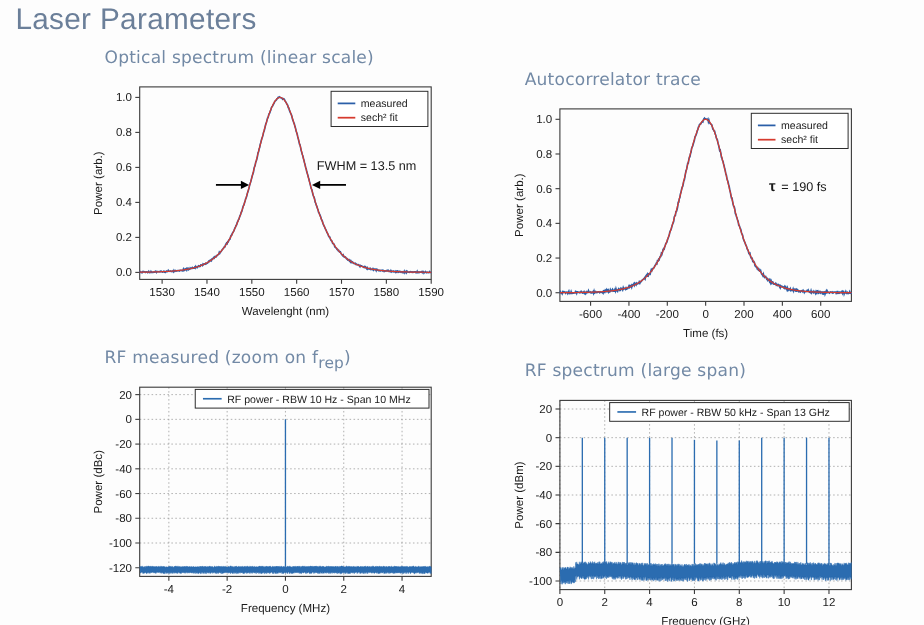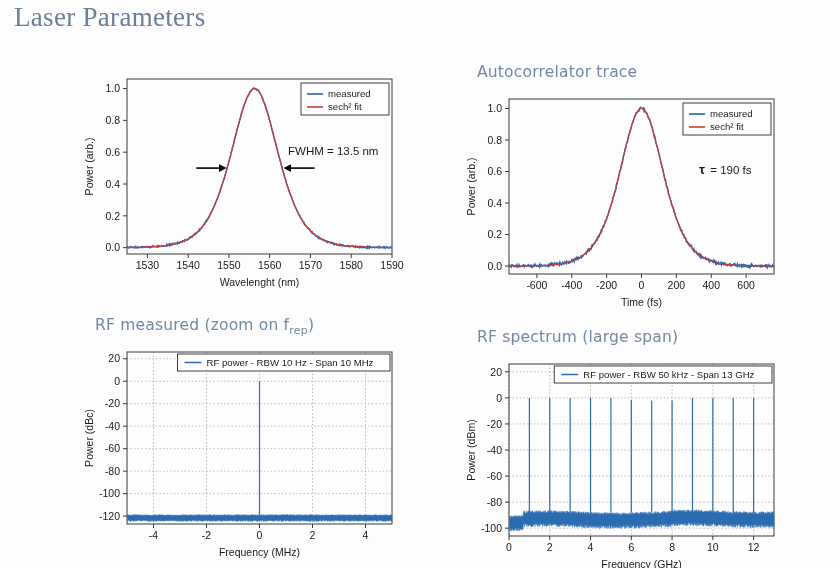--- a/index.html
+++ b/index.html
@@ -10,32 +10,32 @@
     color:#222;
     overflow:hidden;
     position:relative;
   }
   #slide{position:absolute;inset:0;}
 
   .slide-title{
     position:absolute;left:14px;top:2px;
     font-size:27px;font-weight:400;letter-spacing:.3px;
     color:#6b7f99;
-    font-family:Liberation Serif, serif;
+    font-family:Liberation Sans, sans-serif;
   }
 
   .panel{position:absolute;}
   .panel-title{
     position:absolute;top:0;left:0;
     font-size:15.5px;font-weight:400;letter-spacing:.2px;
     color:#7289a5;
     font-family:"DejaVu Sans", sans-serif;
     white-space:nowrap;
   }
-  .panel-title sub{font-size:11px;}
+  .panel-title sub{font-size:14px;}
 
   .figure{position:absolute;}
 
   svg{display:block;overflow:visible;}
   .axis-line{stroke:#3a3a3a;stroke-width:1;fill:none;}
   .tick{stroke:#3a3a3a;stroke-width:1;}
   .ticklabel{font-size:10.5px;fill:#1a1a1a;font-family:"Liberation Sans",sans-serif;}
   .axtitle{font-size:10.5px;fill:#1a1a1a;font-family:"Liberation Sans",sans-serif;}
   .grid{stroke:#9a9a9a;stroke-width:.7;stroke-dasharray:1.4 2.2;}
   .legendbox{fill:#ffffff;stroke:#2b2b2b;stroke-width:.9;}
@@ -46,20 +46,23 @@
   .arrowhead{fill:#000;}
 </style>
 </head>
 <body style="background: rgb(253, 253, 253);">
 
 <div id="slide">
 
   <div class="slide-title">Laser Parameters</div>
 
   <div class="panel" style="left:95px;top:43px;width:360px;height:255px;">
+    <div class="panel-title">
+      <span>Optical spectrum (linear scale)</span>
+    </div>
     <div class="figure" style="left:-80px;top:22px;">
       <svg id="svg-optical-spectrum" width="420" height="235">
           <rect x="112" y="14" width="265" height="175" class="axis-line"></rect>
           <line x1="132.3846153846154" y1="189" x2="132.3846153846154" y2="193" class="tick"></line>
           <text x="132.3846153846154" y="204" class="ticklabel" text-anchor="middle">1530</text>
           <line x1="173.15384615384616" y1="189" x2="173.15384615384616" y2="193" class="tick"></line>
           <text x="173.15384615384616" y="204" class="ticklabel" text-anchor="middle">1540</text>
           <line x1="213.92307692307693" y1="189" x2="213.92307692307693" y2="193" class="tick"></line>
           <text x="213.92307692307693" y="204" class="ticklabel" text-anchor="middle">1550</text>
           <line x1="254.69230769230768" y1="189" x2="254.69230769230768" y2="193" class="tick"></line>

